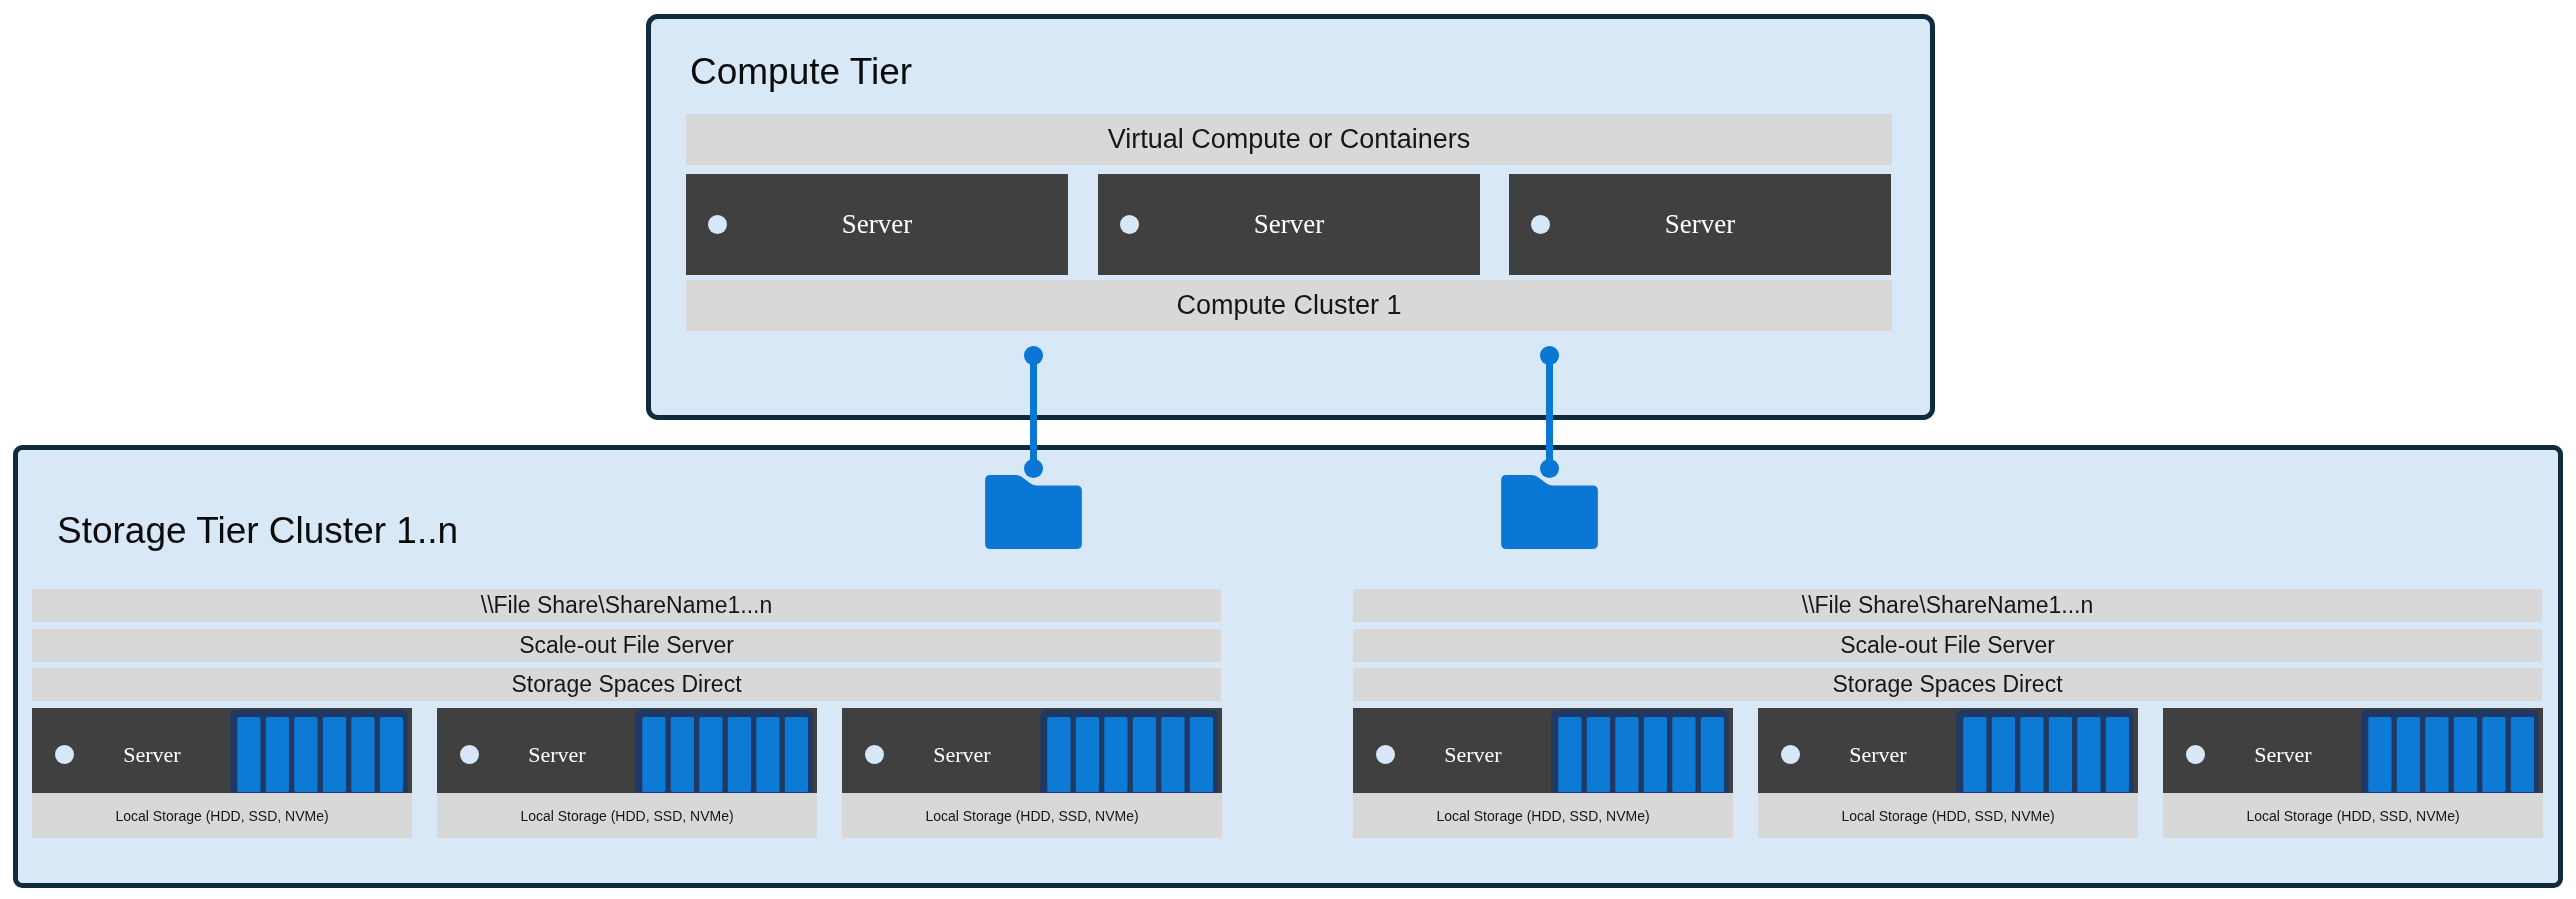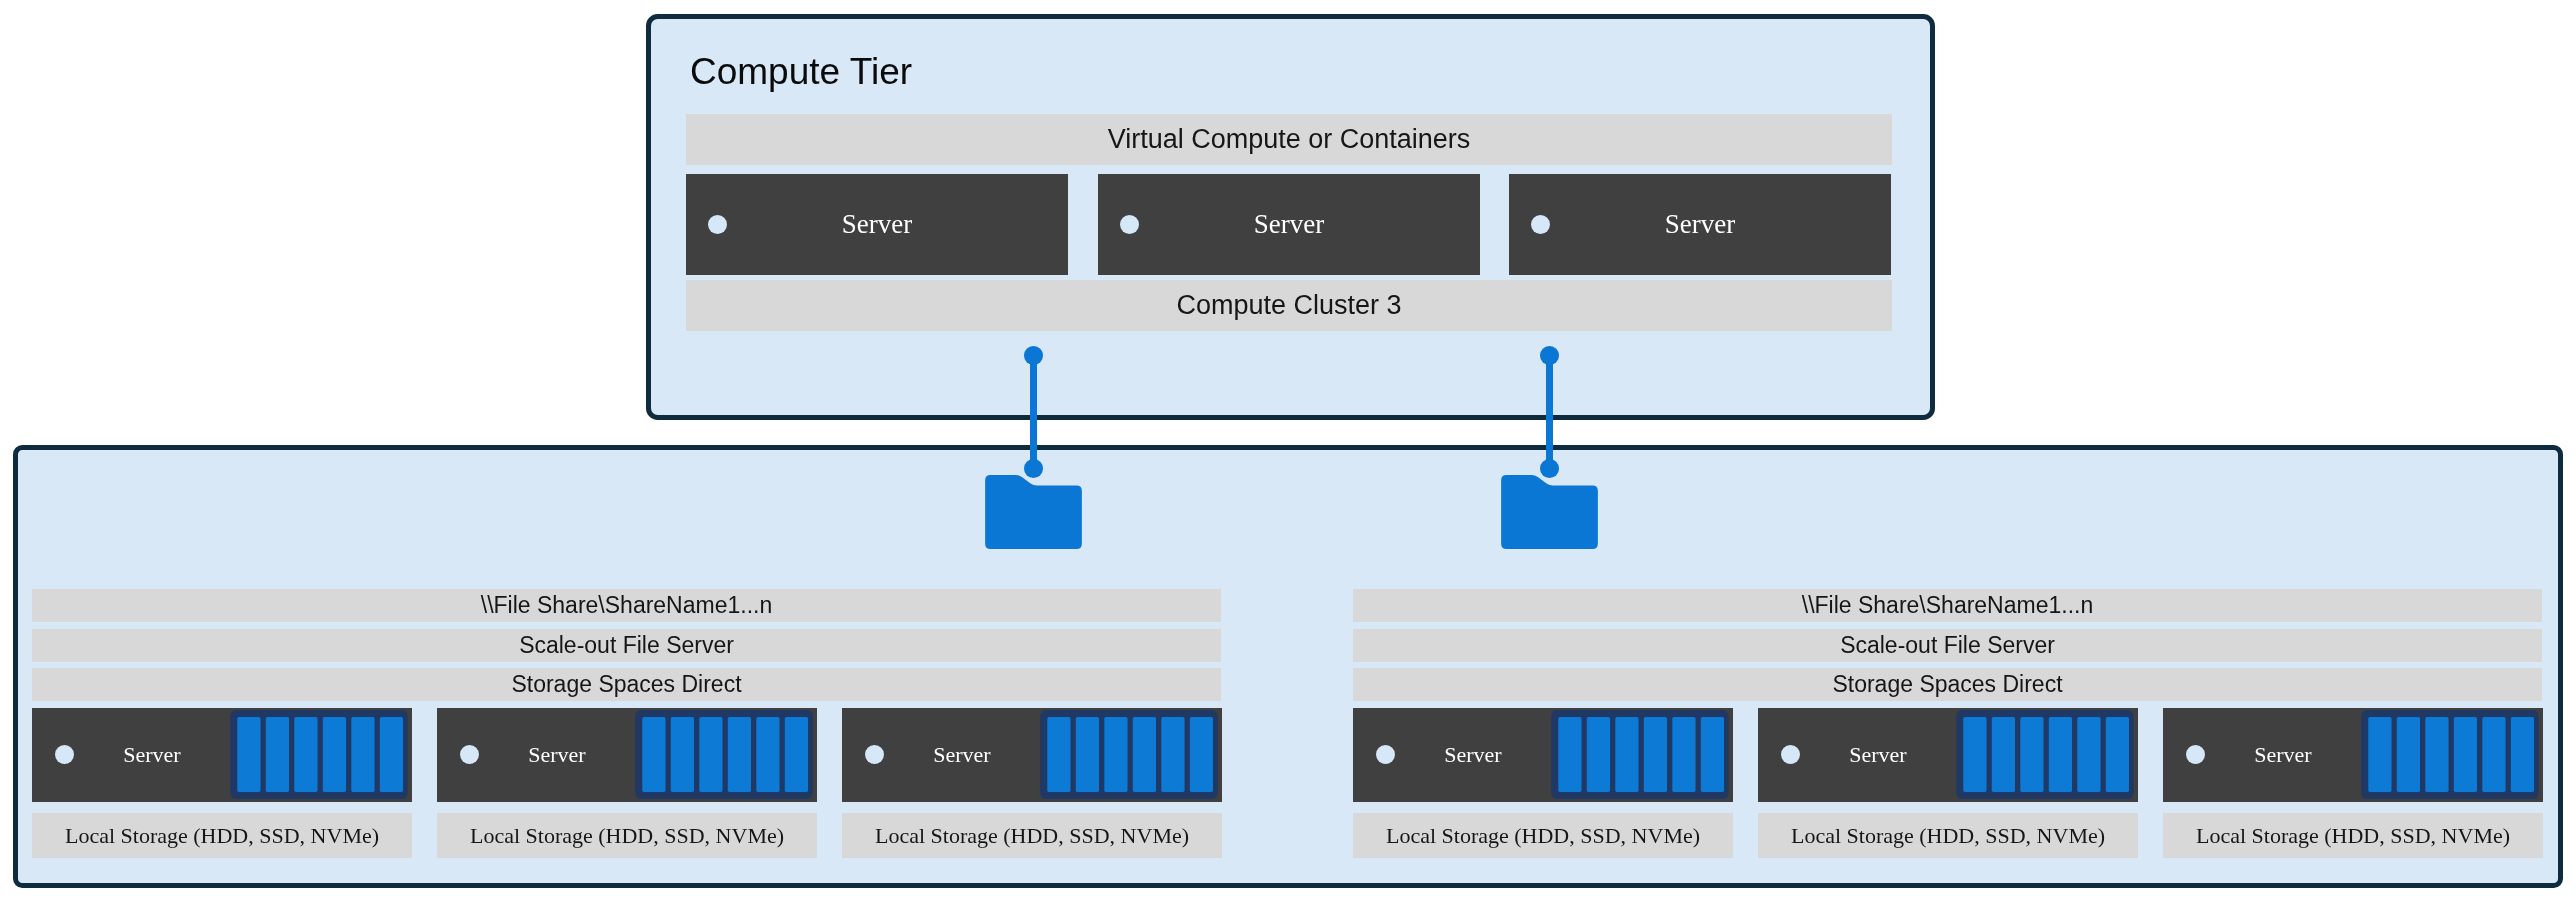--- a/index.html
+++ b/index.html
@@ -37,21 +37,21 @@
   .compute-server .srv-label{left:0;top:0;width:100%;height:100%;display:flex;align-items:center;justify-content:center;font-size:27px;}
   
   .storage-server{width:380px;height:94px;top:119px;}
   .storage-server .srv-dot{left:23px;top:37px;}
   .storage-server .srv-label{left:47px;top:0;width:146px;height:100%;display:flex;align-items:center;justify-content:center;font-size:22px;}
   .disk-array{position:absolute;left:198px;top:2.3px;width:178px;height:89px;}
   
   .cluster{position:absolute;top:139px;width:1189px;height:266px;}
   .cluster .row-bar{left:0;width:1189px;height:33px;}
   .col0{left:0;}   .col1{left:405px;}  .col2{left:810px;}
-  .local-bar{top:224px;width:380px;height:45px;font-size:22px;font-family:Liberation Serif, serif;}
+  .local-bar{top:204px;width:380px;height:45px;font-size:14px;}
   
   .connector-line{position:absolute;width:7px;background:#0b77d4;z-index:6;}
   .connector-dot{position:absolute;width:18.7px;height:18.7px;border-radius:50%;background:#0b77d4;z-index:7;}
   .folder{position:absolute;width:97px;height:74px;z-index:5;}
 </style>
 </head>
 <body>
 
 <div id="canvas">
 
@@ -69,25 +69,26 @@
     <div class="server-box compute-server" style="left:447px;">
       <span class="srv-dot"></span>
       <span class="srv-label">Server</span>
     </div>
     <div class="server-box compute-server" style="left:858px;">
       <span class="srv-dot"></span>
       <span class="srv-label">Server</span>
     </div>
 
     <div class="gray-bar big" style="left:35px;top:261px;width:1206px;height:51px;">
-      <span>Compute Cluster 3</span>
+      <span>Compute Cluster 1</span>
     </div>
   </div>
 
   <div id="storage-box" class="tier-box">
+    <div class="tier-title" style="left:39px;top:61px;">Storage Tier Cluster 1..n</div>
 
     <div class="cluster" style="left:14px;">
       <div class="gray-bar small row-bar" style="position:absolute;top:0;">
         <span>\\File Share\ShareName1...n</span>
       </div>
       <div class="gray-bar small row-bar" style="position:absolute;top:40px;">
         <span>Scale-out File Server</span>
       </div>
       <div class="gray-bar small row-bar" style="position:absolute;top:79px;">
         <span>Storage Spaces Direct</span>

